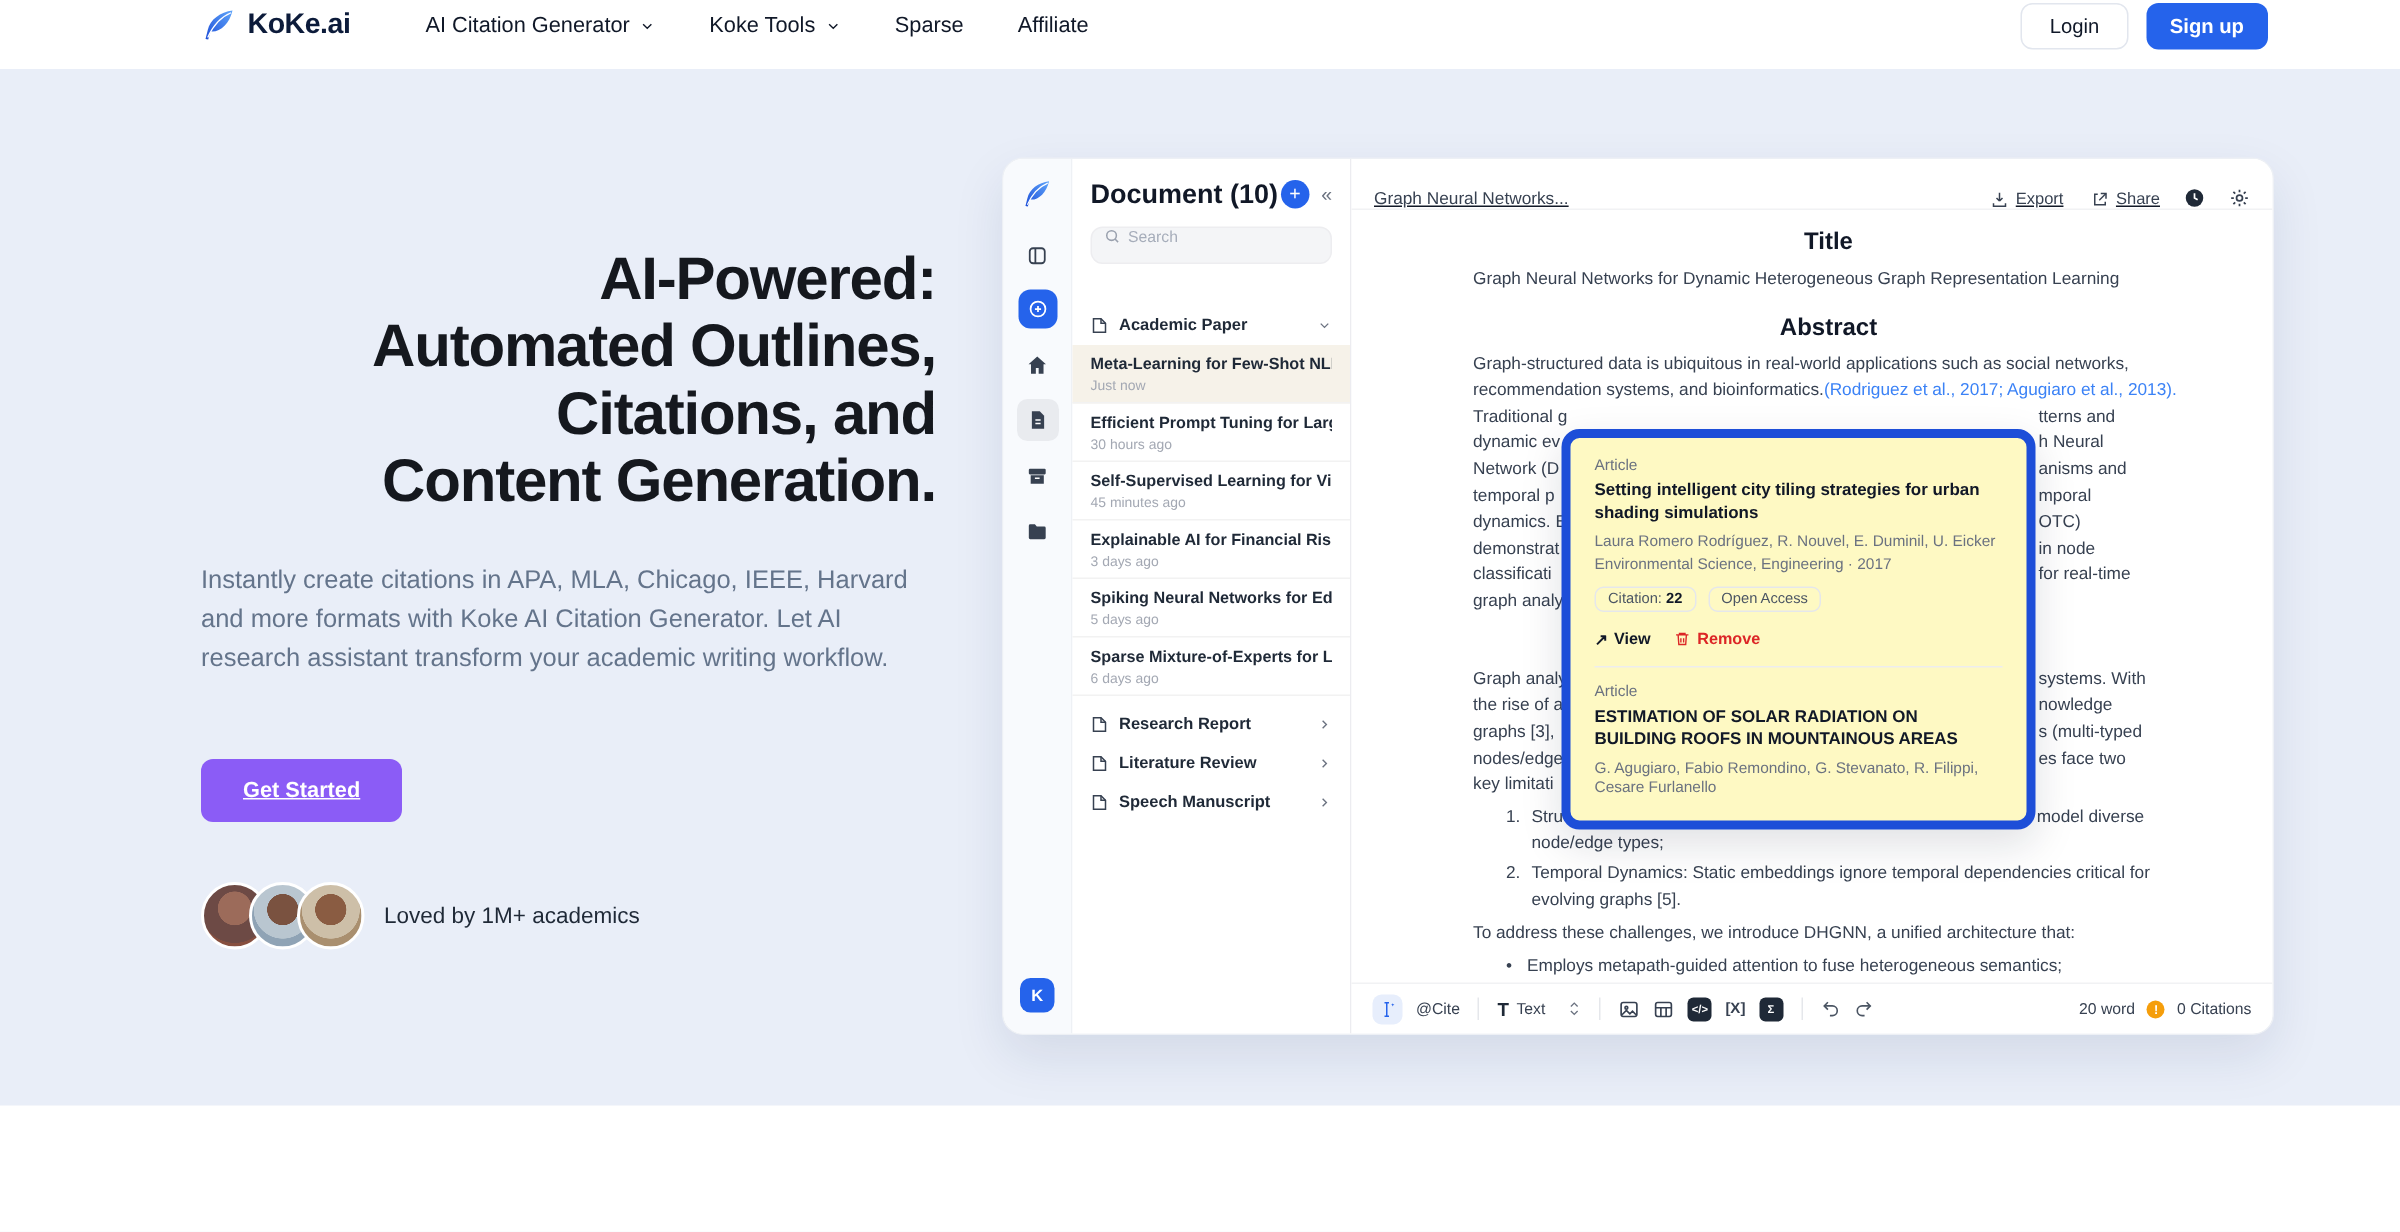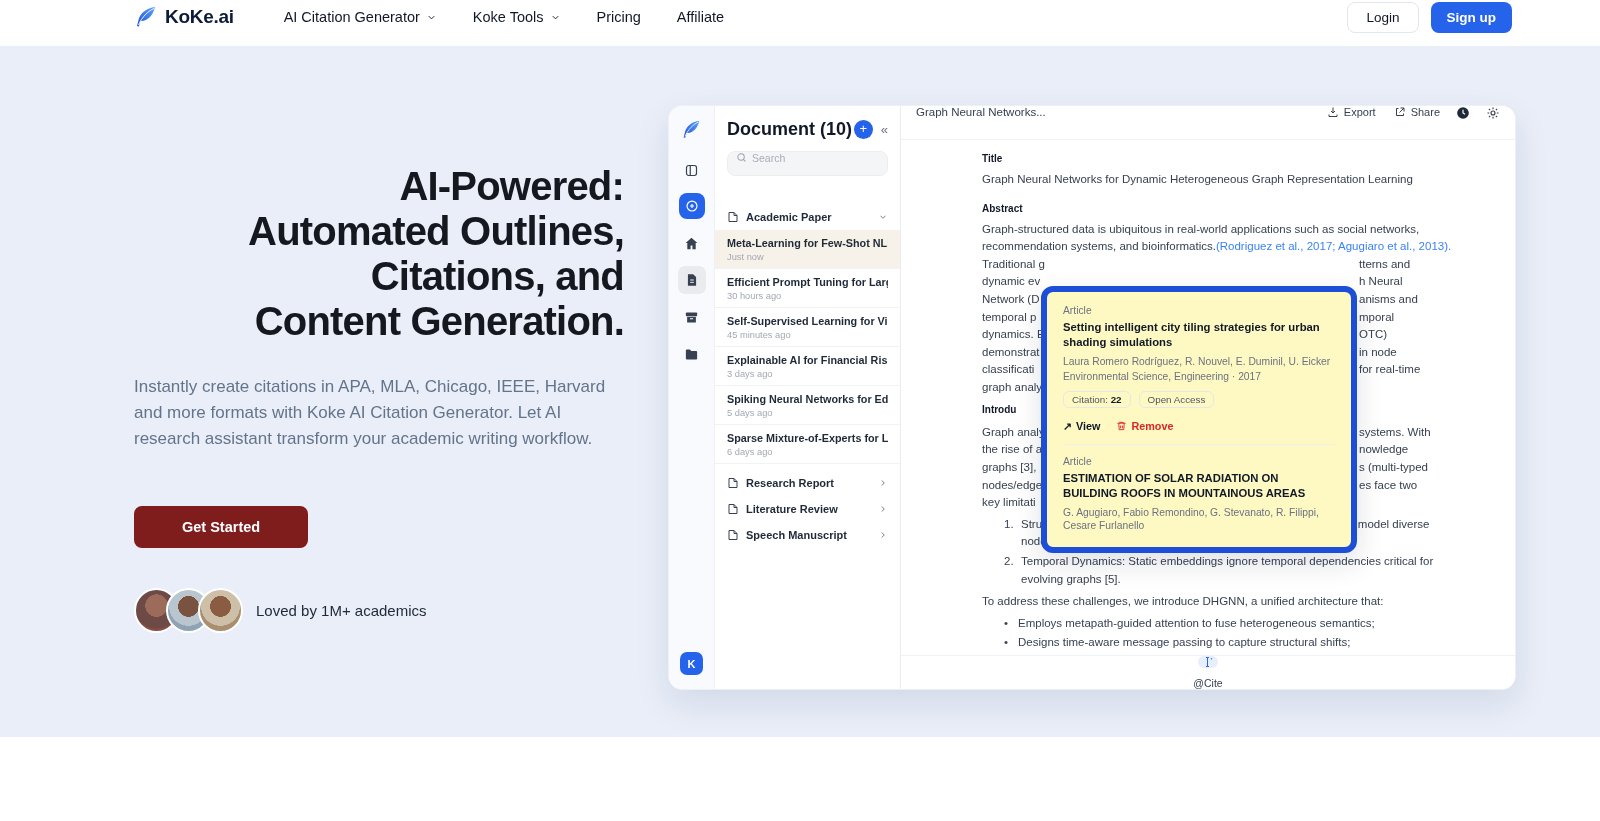--- a/index.html
+++ b/index.html
@@ -15,21 +15,21 @@
   .nav-item { display:flex; align-items:center; gap:6px; font-size:14.5px; color:#101828; cursor:pointer; }
   .nav-actions { display:flex; align-items:center; gap:12px; }
   .btn-login { background:#fff; border:1px solid #e2e6ee; border-radius:8px; padding:7px 18px; font-size:13.5px; color:#101828; cursor:pointer; }
   .btn-signup { background:#2563eb; border:none; border-radius:8px; padding:8px 16px; font-size:13.5px; font-weight:700; color:#fff; cursor:pointer; }
 
   
   .hero { position:absolute; top:46px; left:0; width:1600px; height:691px; background:#e9eef8; }
   .hero-left { position:absolute; left:134px; top:118px; width:490px; }
   .hero-h1 { font-size:40px; line-height:45px; font-weight:700; color:#15181e; letter-spacing:-0.8px;text-align:right; }
   .hero-p { margin-top:30px; font-size:17px; line-height:26px; color:#64748b; width:472px; }
-  .hero-cta { margin-top:54px; display:inline-block; background:#7f1d1d; color:#fff; font-size:14.5px; font-weight:700; border:none; border-radius:8px; padding:13px 48px; cursor:pointer; }
+  .hero-cta { margin-top:54px; display:inline-block; background:#8b5cf6; color:#fff; font-size:14.5px; font-weight:700; border:none; border-radius:8px; padding:13px 28px; cursor:pointer;text-decoration:underline; }
   .social { margin-top:40px; display:flex; align-items:center; gap:12px; }
   .avatars { display:flex; }
   .avatar { width:45px; height:45px; border-radius:50%; border:2px solid #fff; margin-right:-13px; }
   .av1 { background:radial-gradient(circle at 50% 38%, #9c6b5a 0 34%, #6d4a45 35% 70%, #874f3f 71%); }
   .av2 { background:radial-gradient(circle at 50% 40%, #7a5240 0 32%, #b9c6d0 33% 60%, #8fa3b5 61%); }
   .av3 { background:radial-gradient(circle at 50% 40%, #8a5c42 0 32%, #cdbfa8 33% 60%, #a98f6f 61%); }
   .social-text { font-size:15px; color:#1f2937; margin-left:14px; }
 
   
   .mockup { position:absolute; left:668px; top:59px; width:848px; height:585px; background:#fff; border:1px solid #edf0f5; border-radius:14px; box-shadow:0 14px 34px rgba(20,40,90,0.10); display:flex; overflow:hidden; }
@@ -54,27 +54,27 @@
   .search input::placeholder { color:#a6adba; }
   .folder-row { display:flex; align-items:center; gap:7px; padding:7px 12px; font-size:11px; font-weight:700; color:#1f2937; cursor:pointer; }
   .folder-row .lbl { flex:1; }
   .doc-item { padding:7px 12px 6px; border-bottom:1px solid #f2f2f2; cursor:pointer; }
   .doc-item.selected { background:#f6f2e9; }
   .doc-title { font-size:10.8px; font-weight:700; color:#1f2937; white-space:nowrap; overflow:hidden; }
   .doc-time { font-size:9.3px; color:#a3a8b3; margin-top:3px; }
 
   
   .editor { flex:1; position:relative; background:#fff; display:flex; flex-direction:column; }
-  .ed-head { height:34px; border-bottom:1px solid #f1f2f4; display:flex; align-items:flex-start; padding:0 15px; flex-shrink:0; }
+  .ed-head { height:34px; border-bottom:1px solid #f1f2f4; display:flex; align-items:flex-end; padding:0 15px; flex-shrink:0;text-decoration:underline; }
   .ed-title { font-size:11.5px; color:#374151; flex:1; }
   .ed-action { display:flex; align-items:center; gap:5px; font-size:11px; color:#374151; margin-left:18px; cursor:pointer; }
   .ed-iconbtn { margin-left:16px; cursor:pointer; display:flex; align-items:center; }
 
   .ed-body { flex:1; overflow:hidden; position:relative; padding:13px 59px 0 81px; }
-  .h2 { font-size:10px; font-weight:700; color:#111827; margin-bottom:7px; }
+  .h2 { font-size:16px; font-weight:700; color:#111827; margin-bottom:7px;text-align:center; }
   .ptext { font-size:11.5px; line-height:17.6px; color:#374151; }
   .cite-link { color:#3b82f6; }
   .sec { margin-bottom:14px; }
   .clip-zone { position:relative; }
   .frag-col { position:absolute; top:0; }
   .frag-col div { font-size:11.5px; line-height:17.6px; color:#374151; white-space:nowrap; }
   .fc-left { left:0; }
   .fc-right { left:377px; }
   .z1 { height:141px; }
   .z2 { height:89px; }
@@ -93,21 +93,21 @@
   .pop-meta { font-size:10.3px; color:#6b7280; margin-top:2px; }
   .badges { display:flex; gap:8px; margin-top:9px; }
   .badge { border:1px solid #e5e7eb; border-radius:6px; padding:2px 8px; font-size:9.8px; color:#4b5563; }
   .badge b { color:#111827; }
   .pop-actions { display:flex; align-items:center; gap:16px; margin-top:12px; }
   .pop-view { display:flex; align-items:center; gap:4px; font-size:10.8px; font-weight:700; color:#111827; cursor:pointer; }
   .pop-remove { display:flex; align-items:center; gap:4px; font-size:10.8px; font-weight:700; color:#dc2626; cursor:pointer; }
   .pop-divider { height:1px; background:#ededef; margin:11px 0; }
 
   
-  .toolbar { height:34px; border-top:1px solid #f1f2f4; display:flex; align-items:center; padding:0 14px; gap:9px; flex-shrink:0; font-size:10.5px; color:#374151;flex-direction:column; }
+  .toolbar { height:34px; border-top:1px solid #f1f2f4; display:flex; align-items:center; padding:0 14px; gap:9px; flex-shrink:0; font-size:10.5px; color:#374151; }
   .tb-chip { width:20px; height:20px; background:#e7eefc; border-radius:6px; display:flex; align-items:center; justify-content:center; cursor:pointer; }
   .tb-sep { width:1px; height:15px; background:#e5e7eb; margin:0 3px; }
   .tb-text { display:flex; align-items:center; gap:5px; cursor:pointer; }
   .tb-t { font-size:12.5px; font-weight:700; color:#1f2937; }
   .tb-icon { cursor:pointer; display:flex; align-items:center; }
   .tb-dark { width:16px; height:16px; background:#1f2937; border-radius:4px; color:#fff; font-size:7.5px; font-weight:700; display:flex; align-items:center; justify-content:center; cursor:pointer; }
   .tb-formula { font-size:10px; font-weight:700; color:#374151; cursor:pointer; }
   .tb-right { margin-left:auto; display:flex; align-items:center; gap:8px; }
   .warn-dot { width:12px; height:12px; background:#f59e0b; border-radius:50%; color:#fff; font-size:8.5px; font-weight:700; display:flex; align-items:center; justify-content:center; }
   svg { display:block; }
@@ -144,21 +144,21 @@
       </div>
       <div class="nav-item">
         <span>Koke Tools</span>
         <span>
             <svg width="11" height="11" viewBox="0 0 24 24" fill="none" stroke="#101828" stroke-width="2">
               <path d="M6 9l6 6 6-6"></path>
             </svg>
           </span>
       </div>
       <div class="nav-item">
-        <span>Pricing</span>
+        <span>Sparse</span>
       </div>
       <div class="nav-item">
         <span>Affiliate</span>
       </div>
     </nav>
     <div class="nav-actions">
       <button class="btn-login">Login</button>
       <button class="btn-signup">Sign up</button>
     </div>
   </header>

